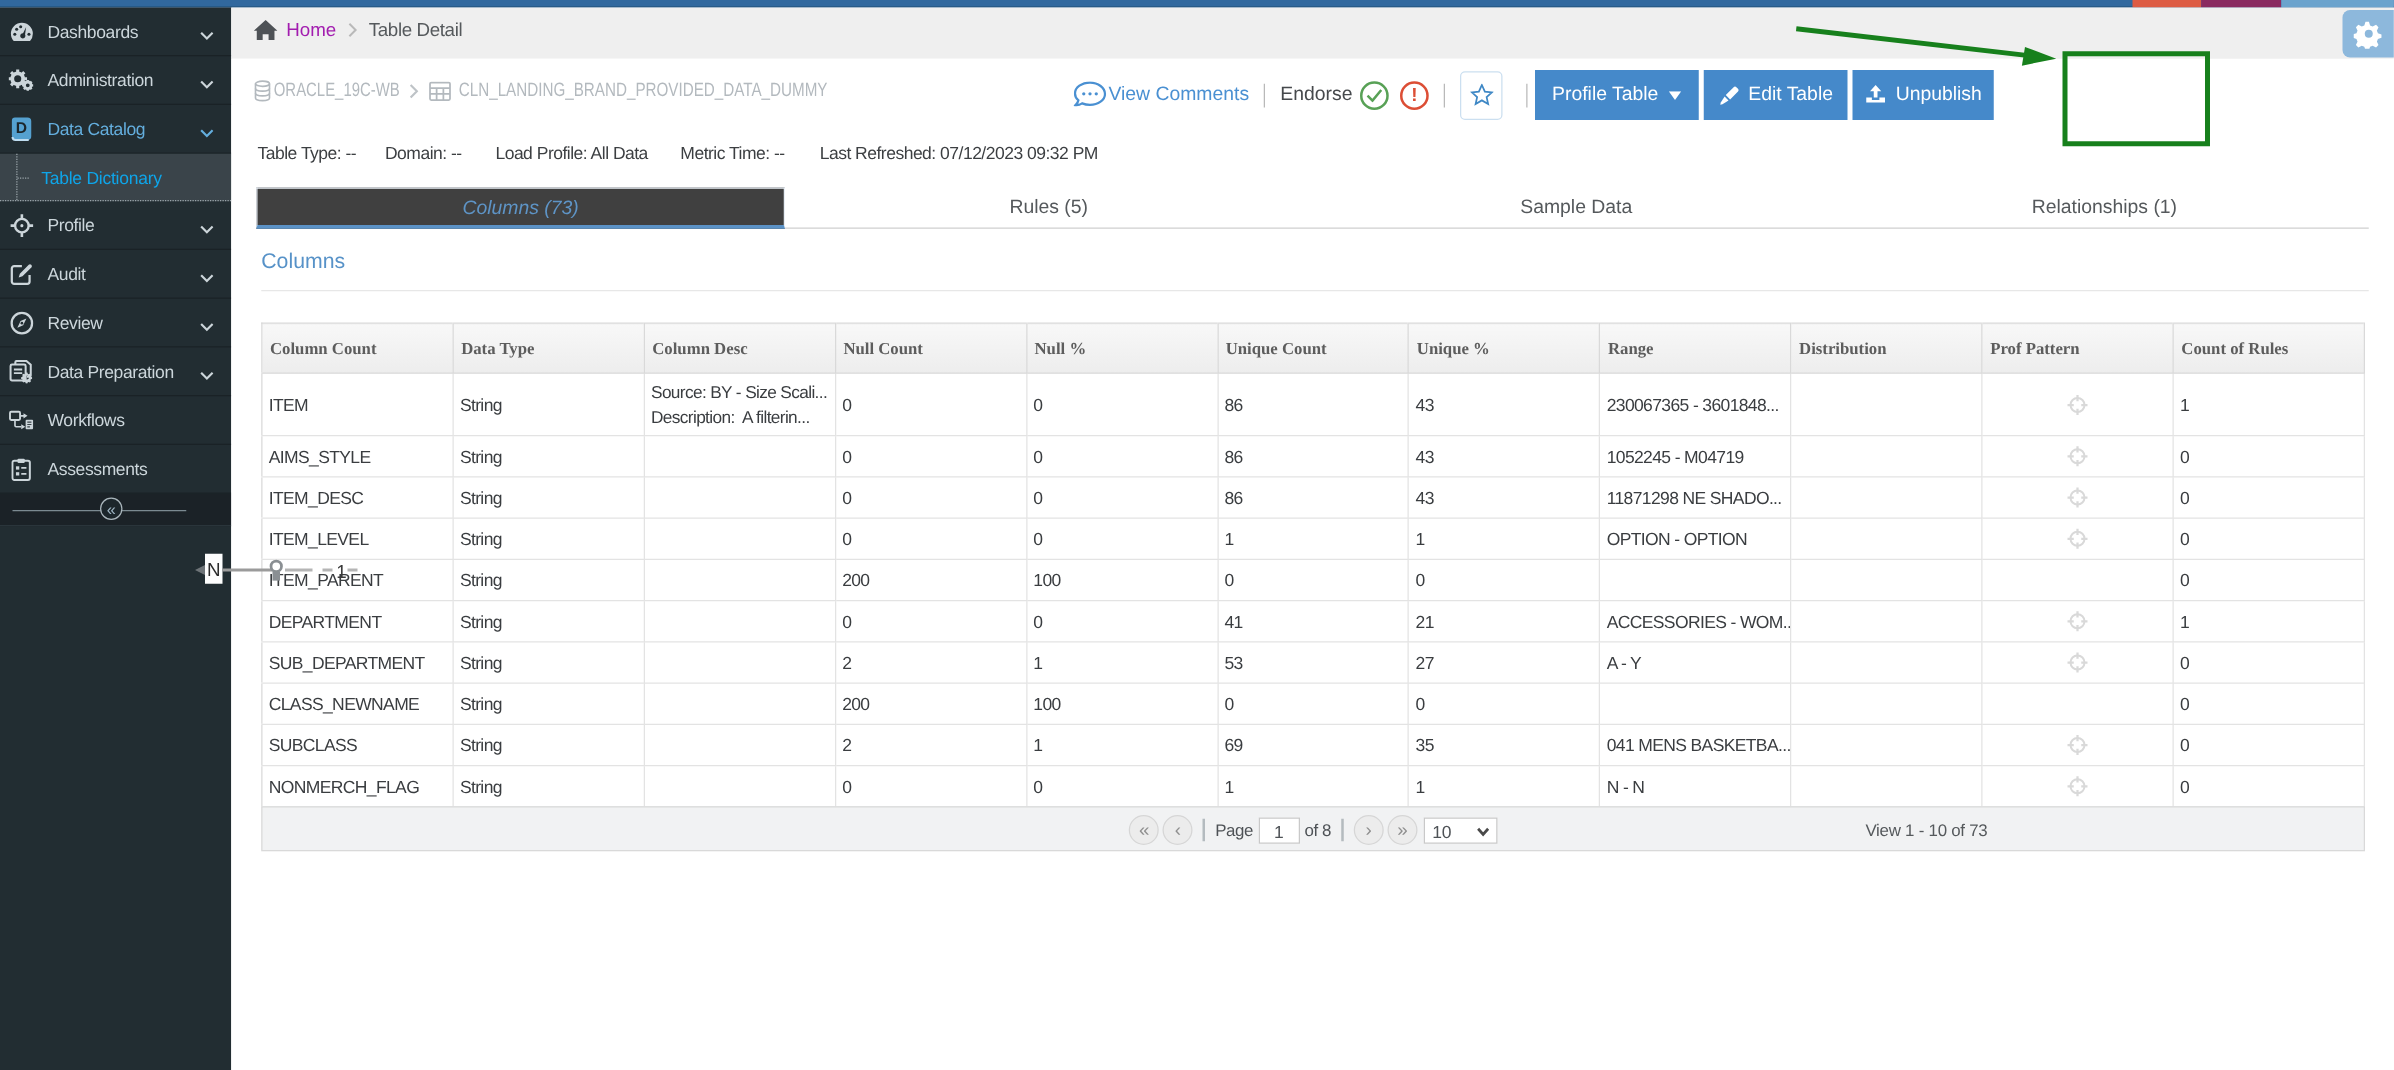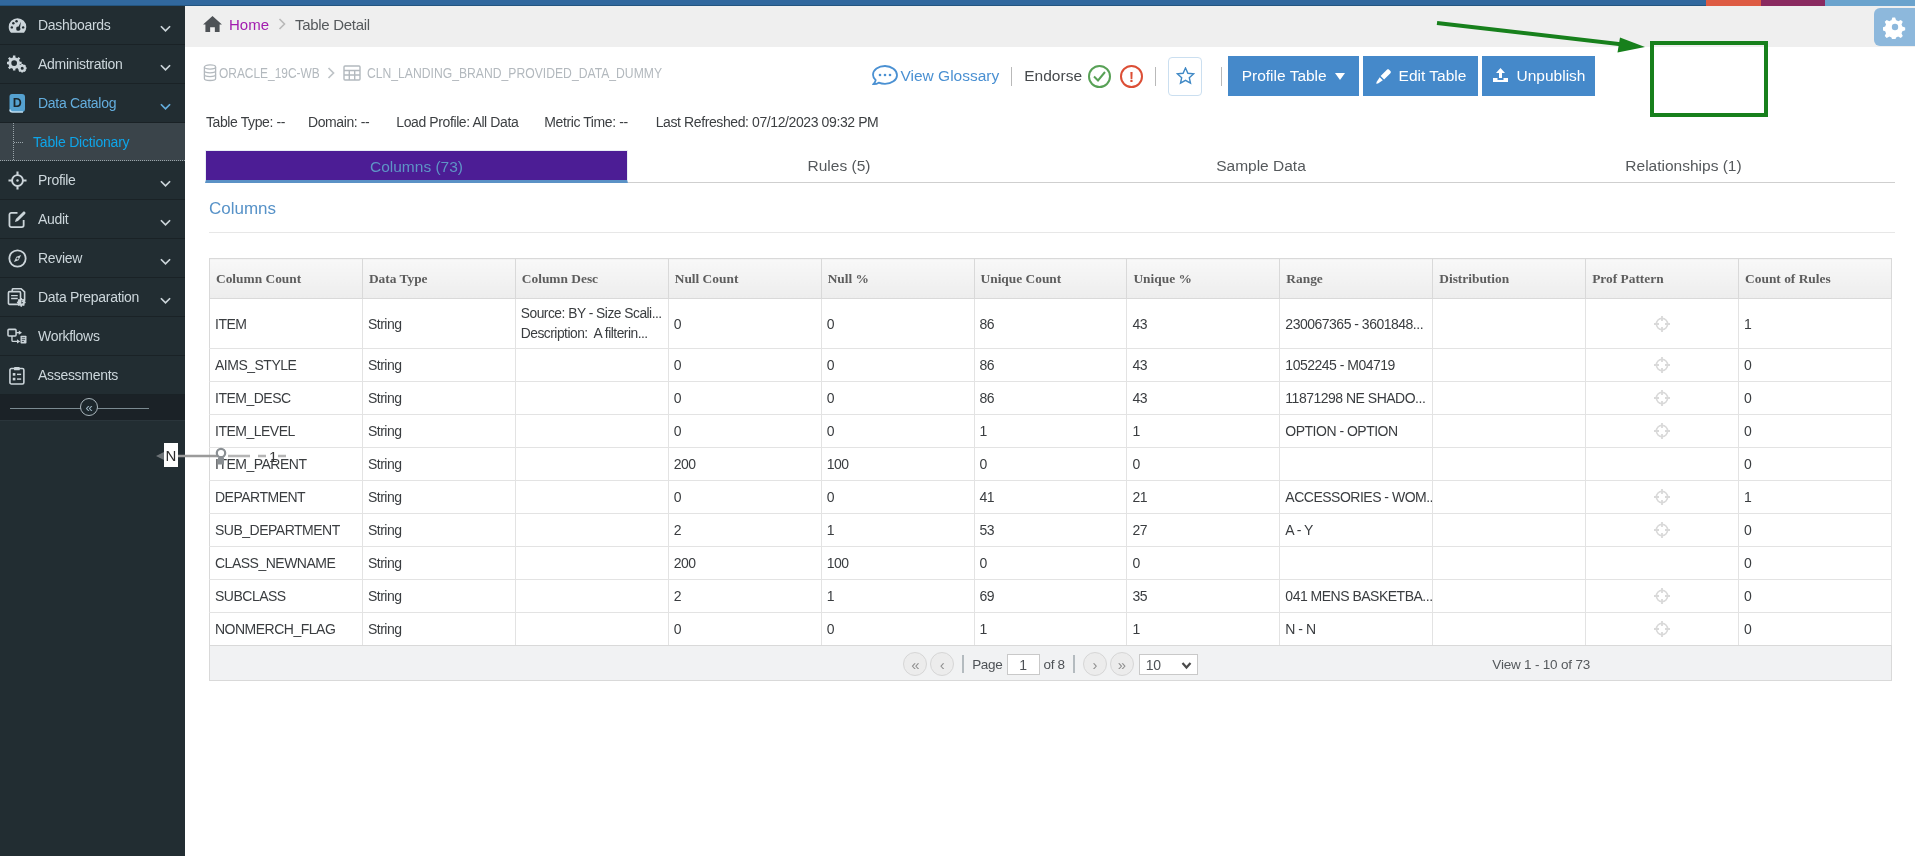--- a/index.html
+++ b/index.html
@@ -47,21 +47,21 @@
 .btn { height:40px; background:#4589ca; color:#fff; font-size:15.5px; display:flex; align-items:center; justify-content:center; }
 #btn-profile { width:131px; margin-right:4px; }
 #btn-edit { width:115px; margin-right:4px; }
 #btn-unpub { width:113px; }
 
 #metarow { position:absolute; left:21px; top:67px; font-size:14px; letter-spacing:-0.4px; color:#3c3f42; }
 #metarow span { margin-right:0; }
 
 #tabs { position:absolute; left:20px; top:103px; width:1690px; height:33px; border-bottom:1px solid #cfcfcf; }
 .tab { position:absolute; top:0; height:33px; line-height:31px; text-align:center; font-size:15.5px; color:#55595c; }
-.tab.active { background:#4c1d95; color:#5e94c6; border:1px solid #e8eef5; border-bottom:3px solid #5b92c6; }
+.tab.active { background:#404040; color:#5e94c6; border:1px solid #e8eef5; border-bottom:3px solid #5b92c6;font-style:italic; }
 
 #colhead { position:absolute; left:24px; top:152px; font-size:17px; color:#5792c8; }
 #colhr { position:absolute; left:24px; top:185px; width:1686px; border-top:1px solid #e7e7e7; }
 
 #grid { position:absolute; left:24px; top:211px; width:1683px; border-left:1px solid #d9d9d9; border-top:1px solid #d9d9d9; font-size:14px; letter-spacing:-0.5px; color:#3a3d40; border-collapse:collapse; table-layout:fixed; }
 #grid th { height:40px; background:linear-gradient(#f8f8f8,#ededed); font-family:"Liberation Serif",serif; font-size:13.4px; letter-spacing:0; color:#5d5d5d; text-align:left; padding-left:6px; border-right:1px solid #d9d9d9; border-bottom:1px solid #d9d9d9; font-weight:bold; }
 #grid td { height:33px; padding-left:5px; border-right:1px solid #e3e3e3; border-bottom:1px solid #e3e3e3; white-space:nowrap; overflow:hidden; }
 #grid tr.dbl td { height:50px; }
 #grid .desc { line-height:20px; font-size:13.8px; }
 #grid td.cc { text-align:center; padding-left:0; }
@@ -235,21 +235,21 @@
       </svg>
     <span class="sqz" style="transform:scaleX(0.785); margin-right:-81px;">CLN_LANDING_BRAND_PROVIDED_DATA_DUMMY</span>
   </div>
   <div id="actions">
     <svg width="26" height="22" viewBox="0 0 26 22">
         <path d="M13 1C6.4 1 1 4.9 1 9.7c0 2.1 1 4 2.7 5.5-.3 1.6-1.2 3-2.3 3.9 1.9.2 3.8-.4 5.3-1.4 1.9.8 4 1.2 6.3 1.2 6.6 0 12-3.9 12-8.7S19.6 1 13 1z" fill="none" stroke="#4a90d2" stroke-width="1.8"></path>
         <circle cx="8" cy="10" r="1.3" fill="#4a90d2"></circle>
         <circle cx="13" cy="10" r="1.3" fill="#4a90d2"></circle>
         <circle cx="18" cy="10" r="1.3" fill="#4a90d2"></circle>
       </svg>
-    <span class="vc">View Glossary</span>
+    <span class="vc">View Comments</span>
     <span class="sep"></span>
     <span class="endorse">Endorse</span>
     <span class="cicon ok">
         <svg width="13" height="11" viewBox="0 0 13 11">
           <path d="M1 5.5 5 9.5 12 1" stroke="#58a156" stroke-width="2" fill="none"></path>
         </svg>
       </span>
     <span class="cicon warn" style="margin-left:9px;">!</span>
     <span class="sep" style="margin:0 12px;"></span>
     <span id="starbtn">

